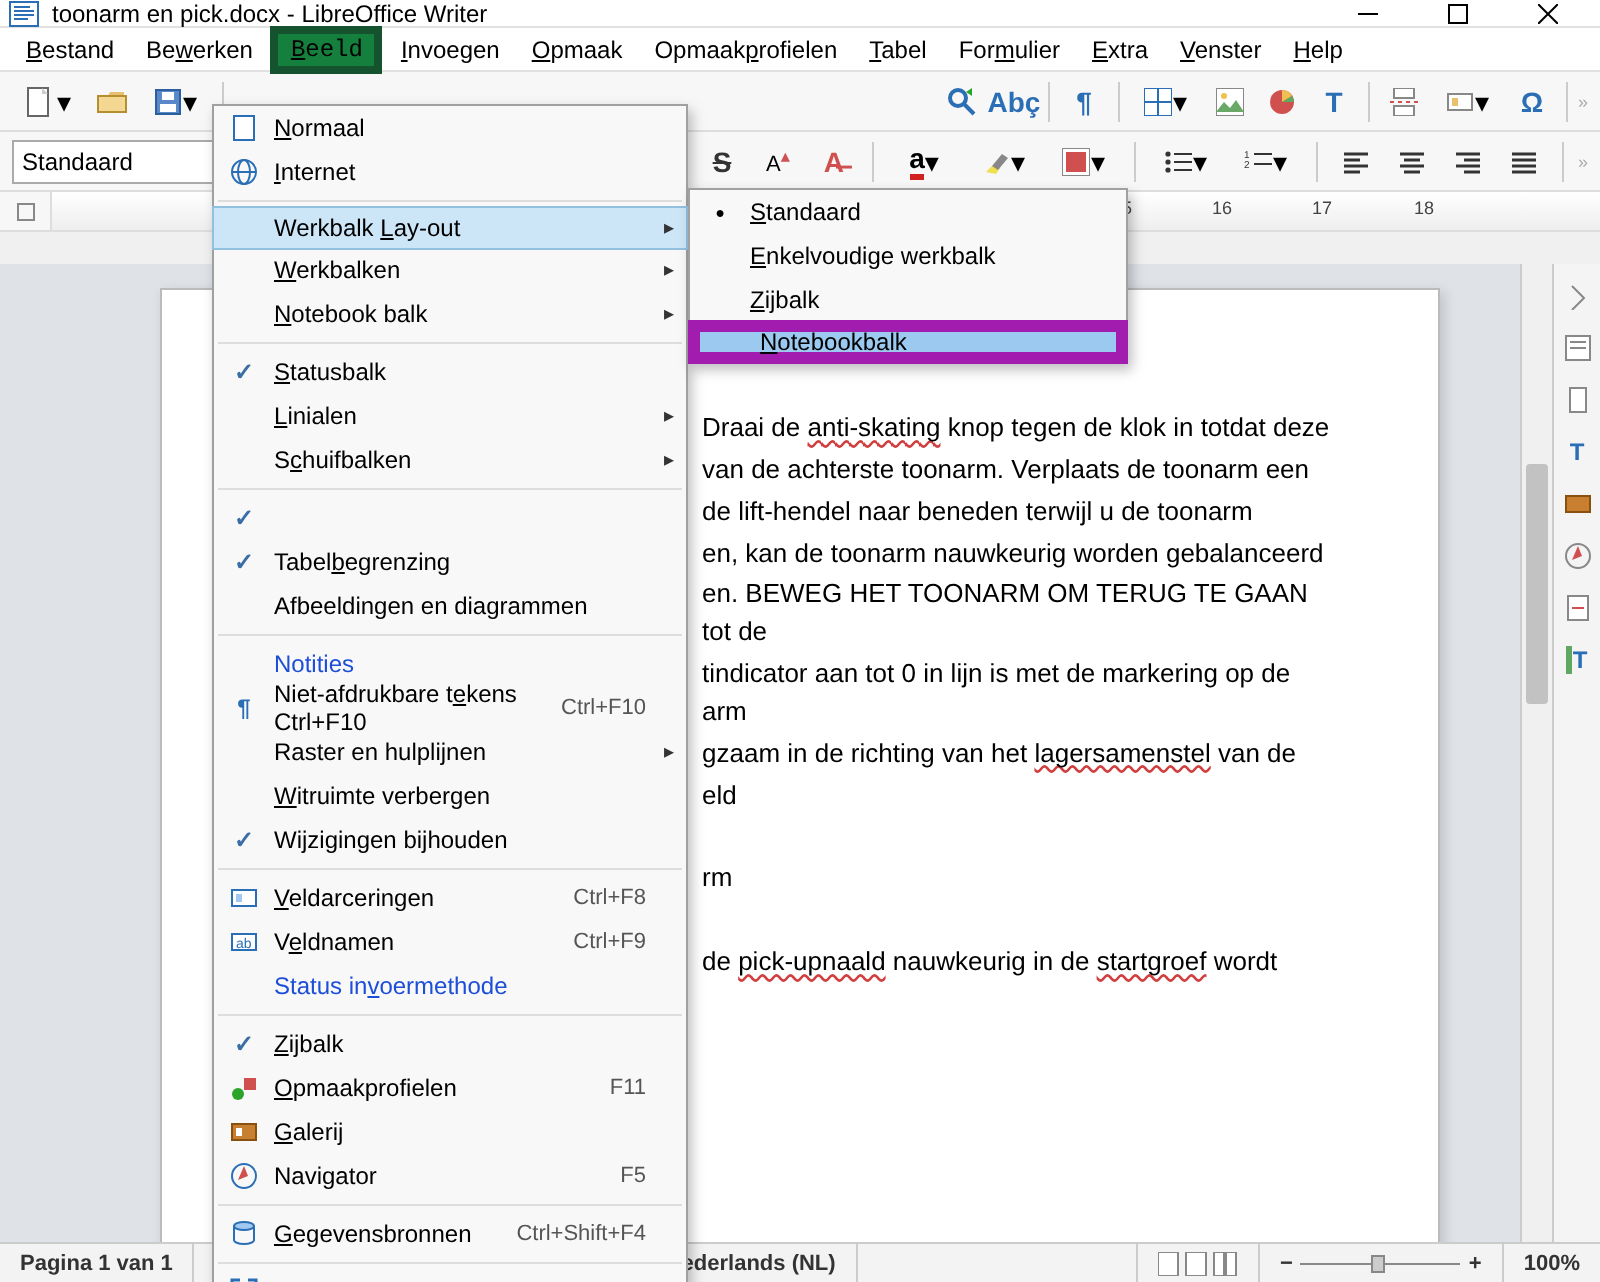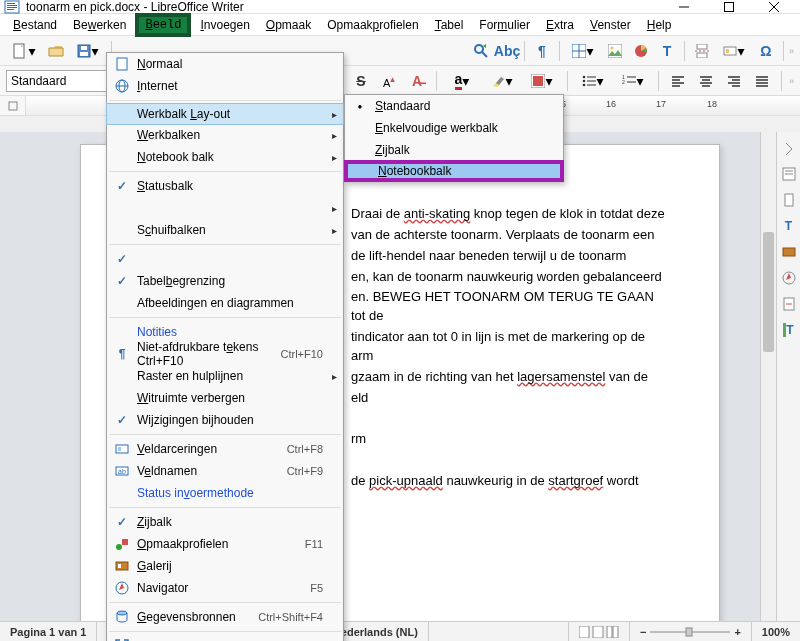--- a/index.html
+++ b/index.html
@@ -217,21 +217,21 @@
 }
 .popup .hr { height: 1px; background: #ddd; margin: 3px 2px; }
 .popup .row.hover {
   background: #cde6f7;
   border: 1px solid #92c0e0;
   height: 22px;
   margin: -1px;
 }
 .popup .row.hover-strong {
   background: #9cc9ef;
-  border: 4px solid #a21caf;
+  border: 6px solid #a21caf;
   margin: -1px;
 }
 .check { color: #3a6ea5; font-weight: bold; font-size: 12px; }
 .bullet { font-size: 8px; color: #000; }
 
 
 .vscroll {
   position: absolute;
   top: 132px;
   bottom: 20px;
@@ -600,20 +600,21 @@
     </div>
     <div class="hr"></div>
     <div class="row">
       <span class="iconcell">
         <span class="check">✓</span>
       </span>
       <span class="label"><span class="mnemonic">S</span>tatusbalk</span>
     </div>
     <div class="row">
       <span class="iconcell"></span>
+      <span class="label"><span class="mnemonic">L</span>inialen</span>
       <span class="sub-arrow">▸</span>
     </div>
     <div class="row">
       <span class="iconcell"></span>
       <span class="label">S<span class="mnemonic">c</span>huifbalken</span>
       <span class="sub-arrow">▸</span>
     </div>
     <div class="hr"></div>
     <div class="row">
       <span class="iconcell">

